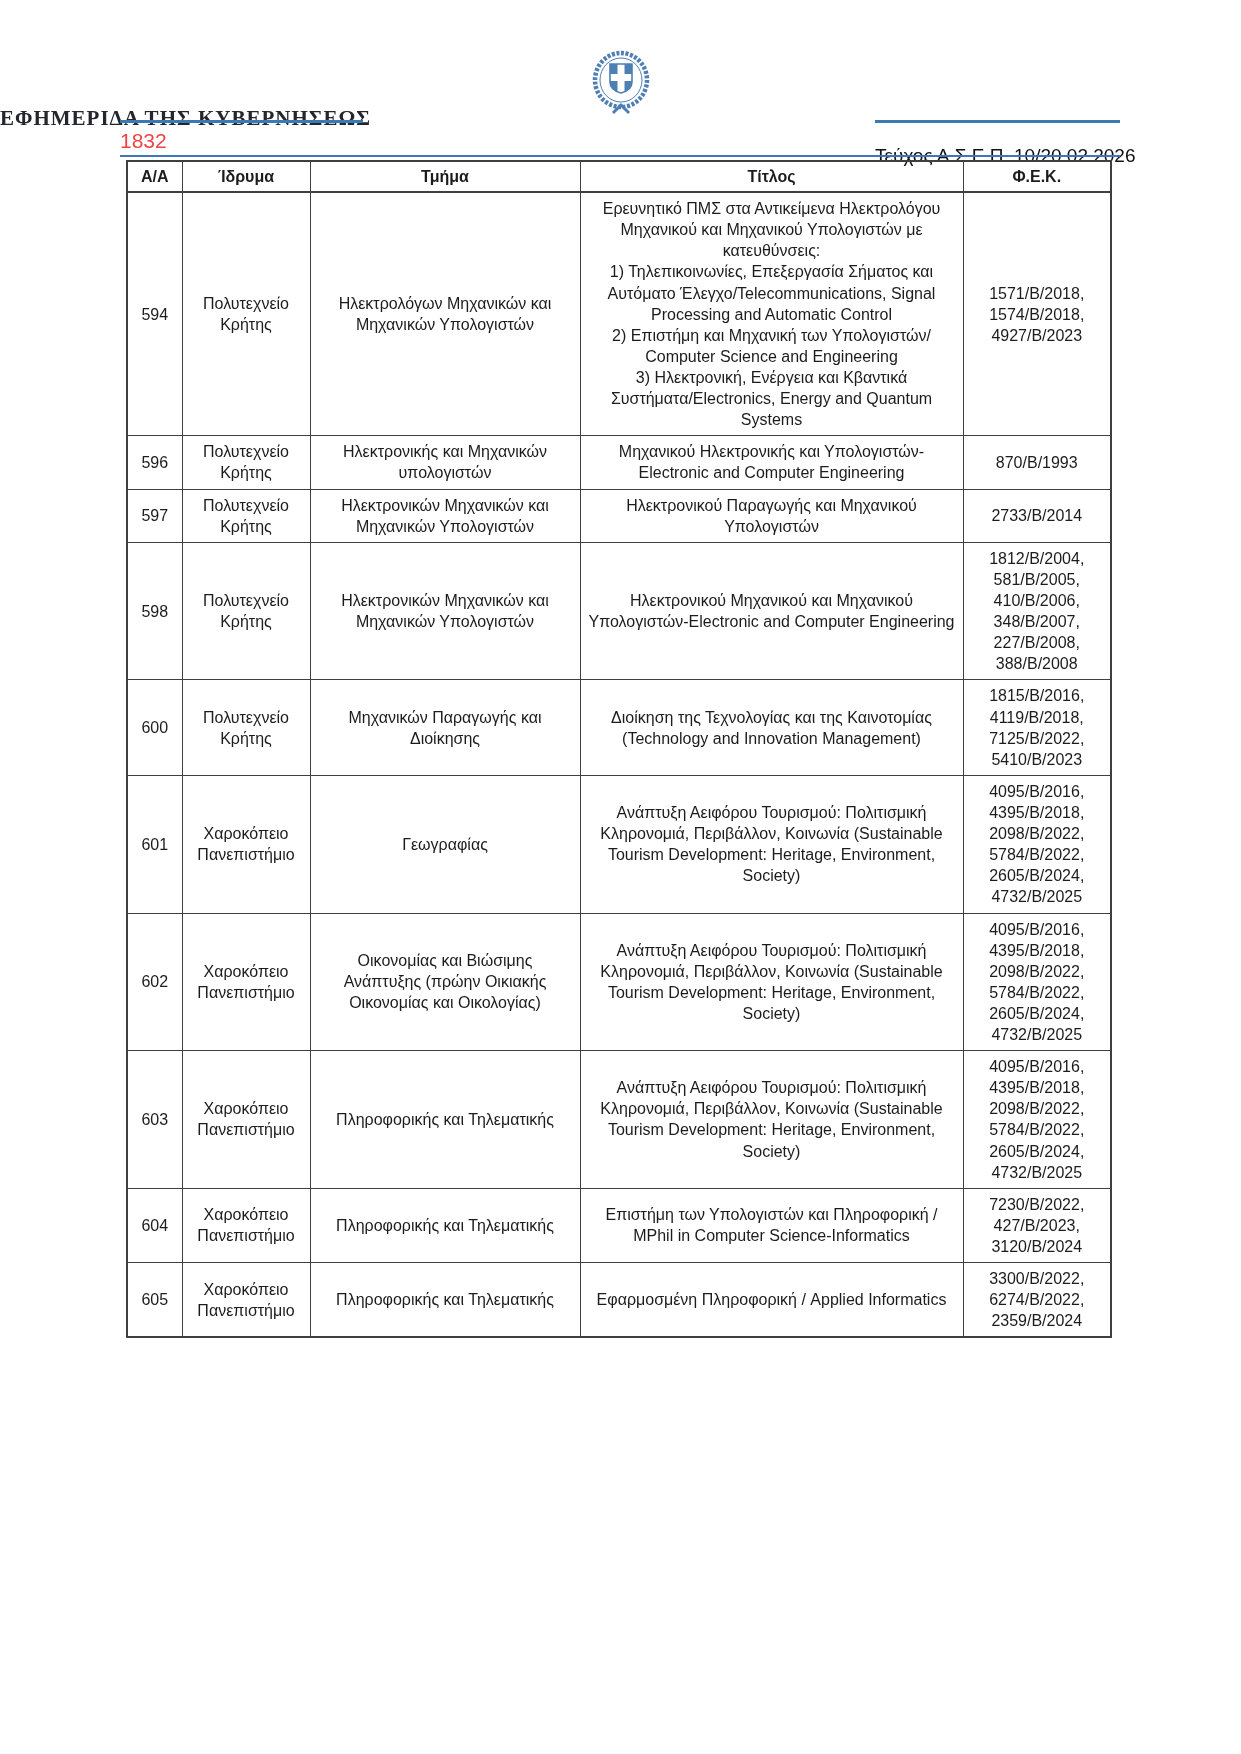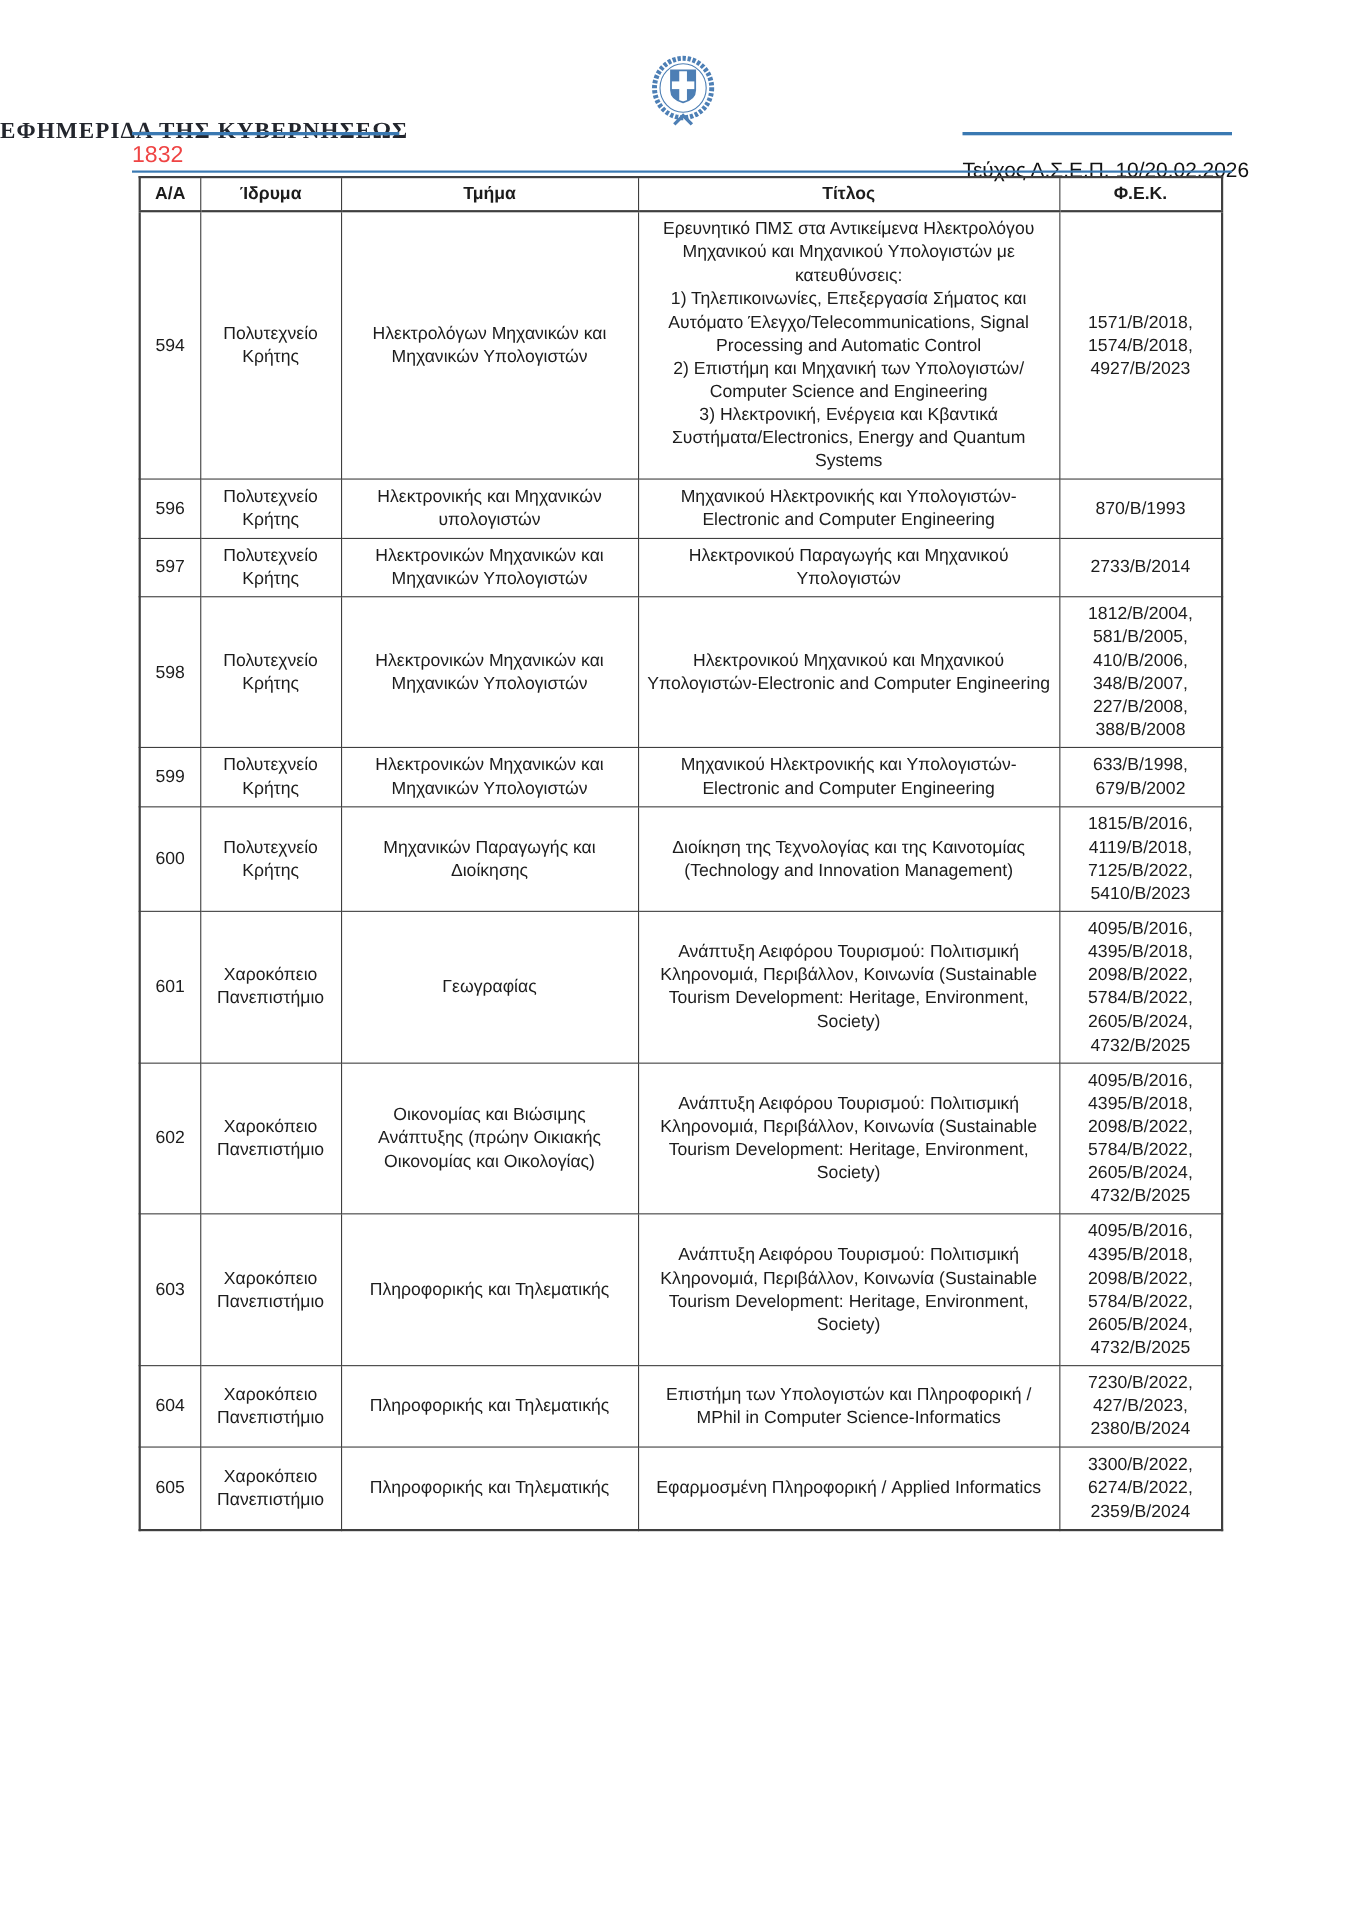--- a/index.html
+++ b/index.html
@@ -135,28 +135,20 @@
         <td class="cell-department">Ηλεκτρονικών Μηχανικών και Μηχανικών Υπολογιστών</td>
         <td class="cell-title">Ηλεκτρονικού Μηχανικού και Μηχανικού Υπολογιστών-Electronic and Computer Engineering</td>
         <td class="cell-fek">1812/Β/2004,
 581/Β/2005,
 410/Β/2006,
 348/Β/2007,
 227/Β/2008,
 388/Β/2008</td>
       </tr>
       <tr>
-        <td class="cell-aa">599</td>
-        <td class="cell-institution">Πολυτεχνείο Κρήτης</td>
-        <td class="cell-department">Ηλεκτρονικών Μηχανικών και Μηχανικών Υπολογιστών</td>
-        <td class="cell-title">Μηχανικού Ηλεκτρονικής και Υπολογιστών-Electronic and Computer Engineering</td>
-        <td class="cell-fek">633/Β/1998,
-679/Β/2002</td>
-      </tr>
-      <tr>
         <td class="cell-aa">600</td>
         <td class="cell-institution">Πολυτεχνείο Κρήτης</td>
         <td class="cell-department">Μηχανικών Παραγωγής και Διοίκησης</td>
         <td class="cell-title">Διοίκηση της Τεχνολογίας και της Καινοτομίας (Technology and Innovation Management)</td>
         <td class="cell-fek">1815/Β/2016,
 4119/Β/2018,
 7125/Β/2022,
 5410/Β/2023</td>
       </tr>
       <tr>
@@ -195,21 +187,21 @@
 2605/Β/2024,
 4732/Β/2025</td>
       </tr>
       <tr>
         <td class="cell-aa">604</td>
         <td class="cell-institution">Χαροκόπειο Πανεπιστήμιο</td>
         <td class="cell-department">Πληροφορικής και Τηλεματικής</td>
         <td class="cell-title">Επιστήμη των Υπολογιστών και Πληροφορική / MPhil in Computer Science-Informatics</td>
         <td class="cell-fek">7230/Β/2022,
 427/Β/2023,
-2380/Β/2024</td>
+3120/Β/2024</td>
       </tr>
       <tr>
         <td class="cell-aa">605</td>
         <td class="cell-institution">Χαροκόπειο Πανεπιστήμιο</td>
         <td class="cell-department">Πληροφορικής και Τηλεματικής</td>
         <td class="cell-title">Εφαρμοσμένη Πληροφορική / Applied Informatics</td>
         <td class="cell-fek">3300/Β/2022,
 6274/Β/2022,
 2359/Β/2024</td>
       </tr>

